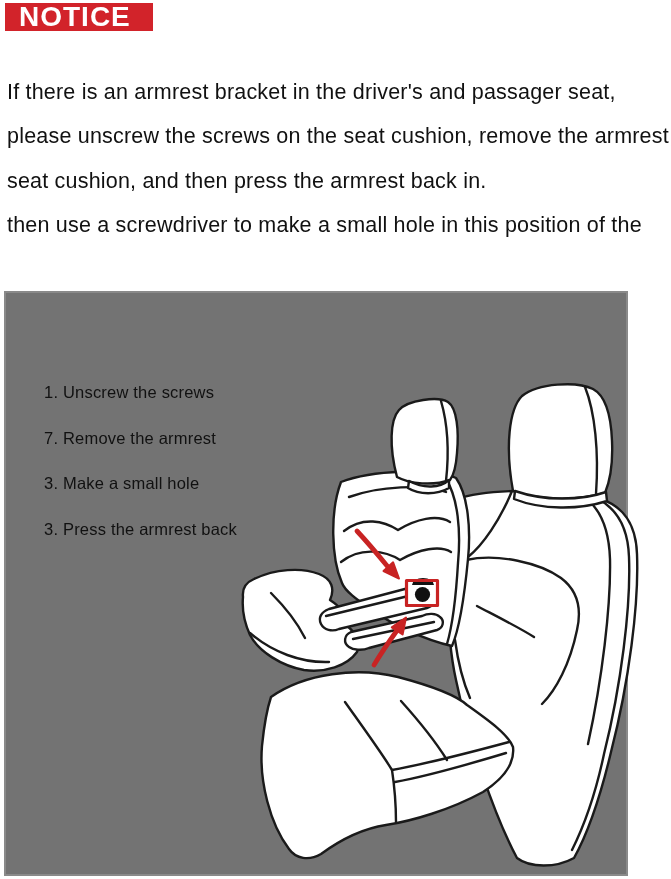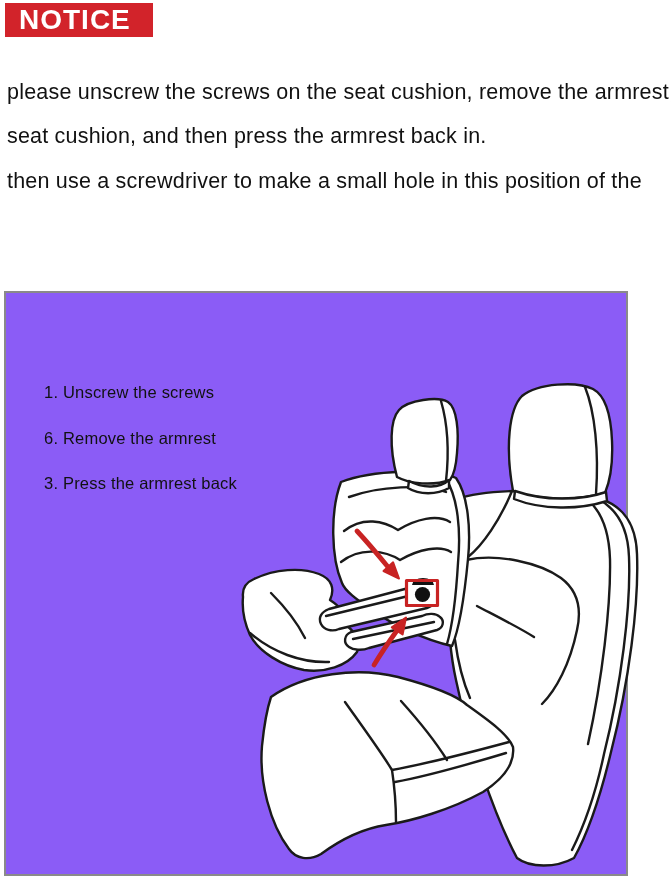--- a/index.html
+++ b/index.html
@@ -13,21 +13,21 @@
     position: relative;
     font-family: "Liberation Sans", sans-serif;
     color: #111111;
     overflow: hidden;
   }
   .banner {
     position: absolute;
     left: 5px;
     top: 3px;
     width: 148px;
-    height: 34px;
+    height: 28px;
     background: #d2232a;
     display: flex;
     align-items: center;
     padding-left: 14px;
     box-sizing: border-box;
   }
   .banner span {
     color: #ffffff;
     font-weight: bold;
     font-size: 28px;
@@ -46,21 +46,21 @@
     letter-spacing: 0.2px;
   }
   .instruction-box {
     position: absolute;
     left: 4px;
     top: 291px;
     width: 624px;
     height: 585px;
     border: 2px solid #8a8a8a;
     box-sizing: border-box;
-    background: #8b5cf6;
+    background: #737373;
   }
   .steps {
     position: absolute;
     left: 38px;
     top: 77px;
   }
   .steps .step {
     font-size: 16.5px;
     line-height: 45.6px;
     white-space: nowrap;
@@ -76,29 +76,31 @@
   }
 </style>
 </head>
 <body>
 
 <div class="banner">
   <span>NOTICE</span>
 </div>
 
 <div class="body-text">
+  <div class="line">If there is an armrest bracket in the driver's and passager seat,</div>
   <div class="line">please unscrew the screws on the seat cushion, remove the armrest,</div>
   <div class="line">seat cushion, and then press the armrest back in.</div>
   <div class="line">then use a screwdriver to make a small hole in this position of the</div>
 </div>
 
 <div class="instruction-box">
   <div class="steps">
     <div class="step">1. Unscrew the screws</div>
-    <div class="step">6. Remove the armrest</div>
+    <div class="step">7. Remove the armrest</div>
+    <div class="step">3. Make a small hole</div>
     <div class="step">3. Press the armrest back</div>
   </div>
 </div>
 
 <svg class="diagram" viewBox="0 0 671 879" stroke-linecap="round" stroke-linejoin="round">
   <g fill="none" stroke="#1a1a1a" stroke-width="2.4">
 
     <g>
 
       <path fill="#ffffff" d="M457,499 C485,489 565,487 601,499 C624,507 636,524 637,554

